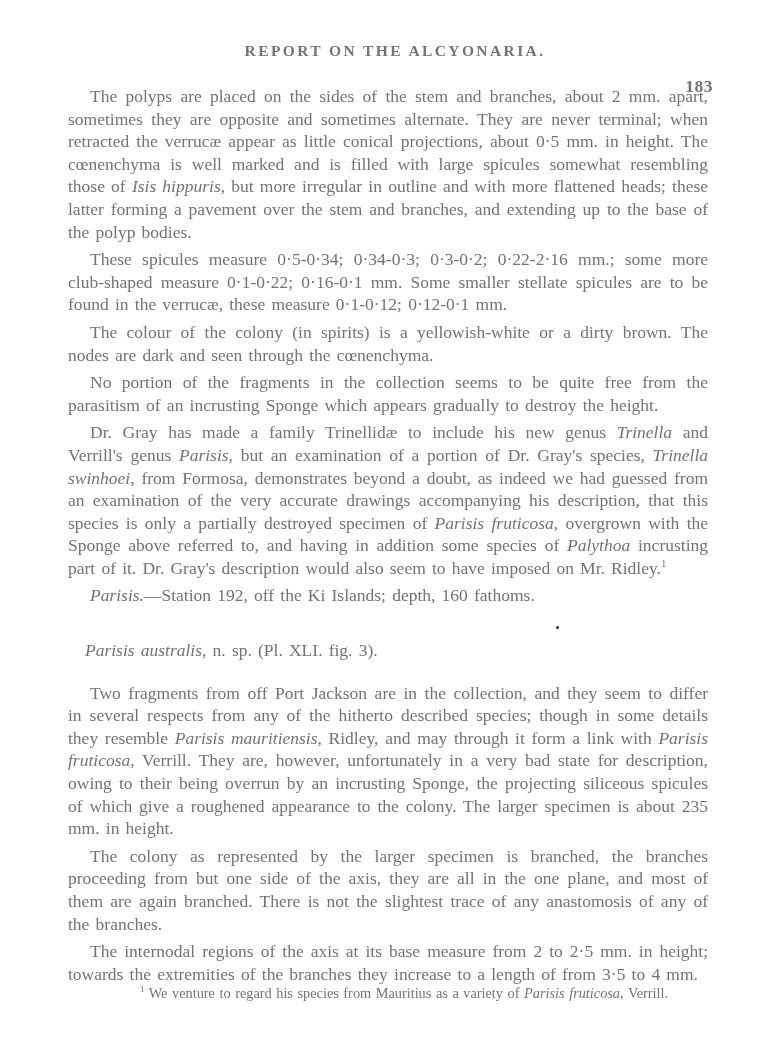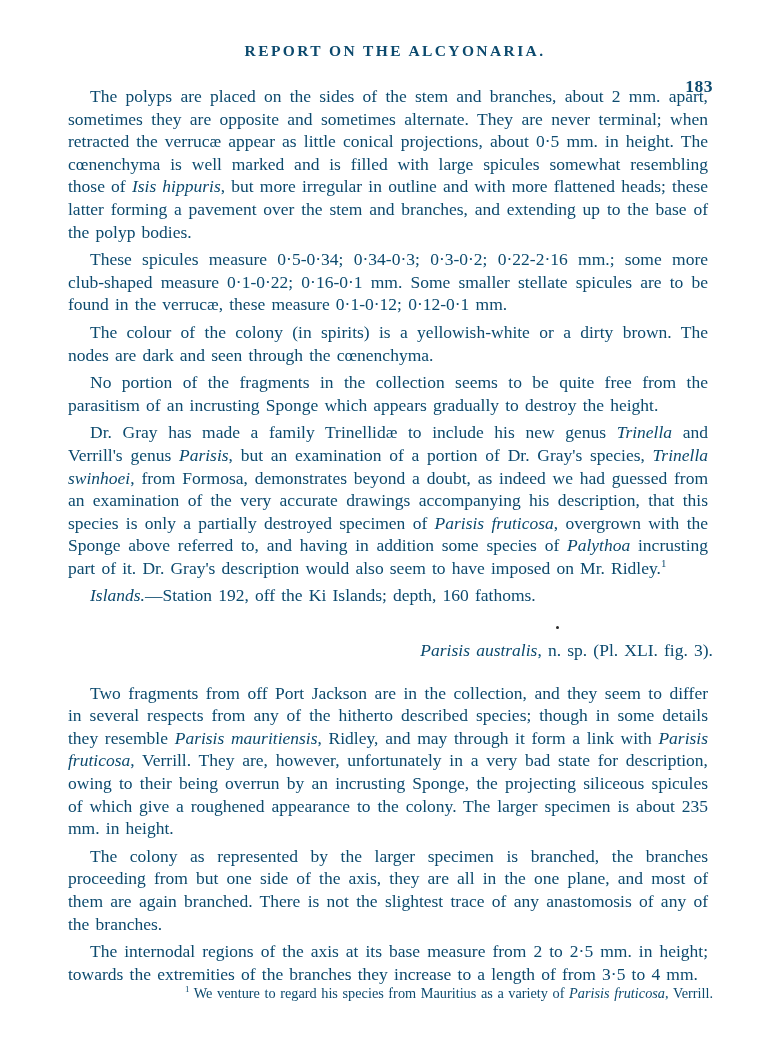--- a/index.html
+++ b/index.html
@@ -2,21 +2,21 @@
 <html><head>
 <meta charset="utf-8">
 <style>
   html, body { margin: 0; padding: 0; background: #ffffff; }
   .page {
     position: relative;
     width: 776px;
     height: 1050px;
     background: #ffffff;
     font-family: "Liberation Serif", serif;
-    color: #0c4a6e;
+    color: #737373;
     overflow: hidden;
   }
   .header { position: absolute; top: 42px; left: 63px; right: 49px; height: 22px; }
   .header-title {
     position: absolute; left: 0; right: 0;
     text-align: center;
     font-size: 15.5px;
     font-weight: bold;
     letter-spacing: 2.4px;
     white-space: nowrap;
@@ -33,34 +33,34 @@
     top: 80px; left: 63px;
     width: 650px;
     font-size: 17.5px;
     line-height: 22.6px;
     text-align: justify;
     word-spacing: 1.8px;
   }
   .paragraph { text-indent: 22px; margin: 5px; }
   .species-heading {
     text-indent: 22px;
-    text-align: right;
+    text-align: left;
     margin-top: 32px;
     margin-bottom: 20px;
   }
   .italic { font-style: italic; }
   sup.fnref { font-size: 0.62em; vertical-align: super; line-height: 0; }
   .footnote {
     position: absolute;
     top: 984px; left: 63px;
     width: 650px;
     font-size: 14.3px;
     line-height: 18px;
     text-indent: 32px;
-    text-align: right;
+    text-align: center;
     word-spacing: 1px;
   }
   .speck {
     position: absolute;
     left: 556px; top: 626px;
     width: 3px; height: 3px;
     background: #2a2a2a;
     border-radius: 50%;
   }
 </style>
@@ -72,21 +72,21 @@
     <div class="header-title">REPORT ON THE ALCYONARIA.</div>
     <div class="page-number">183</div>
   </div>
 
   <div class="content" id="content">
       <p class="paragraph"><span>The polyps are placed on the sides of the stem and branches, about 2 mm. apart, sometimes they are opposite and sometimes alternate.  They are never terminal; when retracted the verrucæ appear as little conical projections, about 0·5 mm. in height.  The cœnenchyma is well marked and is filled with large spicules somewhat resembling those of </span><span class="italic">Isis hippuris</span><span>, but more irregular in outline and with more flattened heads; these latter forming a pavement over the stem and branches, and extending up to the base of the polyp bodies.</span></p>
       <p class="paragraph"><span>These spicules measure  0·5-0·34;  0·34-0·3;  0·3-0·2;  0·22-2·16 mm.; some more club-shaped measure 0·1-0·22;  0·16-0·1 mm.   Some smaller stellate spicules are to be found in the verrucæ, these measure 0·1-0·12;  0·12-0·1 mm.</span></p>
       <p class="paragraph"><span>The colour of the colony (in spirits) is a yellowish-white or a dirty brown.  The nodes are dark and seen through the cœnenchyma.</span></p>
       <p class="paragraph"><span>No portion of the fragments in the collection seems to be quite free from the parasitism of an incrusting Sponge which appears gradually to destroy the height.</span></p>
       <p class="paragraph"><span>Dr. Gray has made a family Trinellidæ to include his new genus </span><span class="italic">Trinella</span><span> and Verrill's genus </span><span class="italic">Parisis</span><span>, but an examination of a portion of Dr. Gray's species, </span><span class="italic">Trinella swinhoei</span><span>, from Formosa, demonstrates beyond a doubt, as indeed we had guessed from an examination of the very accurate drawings accompanying his description, that this species is only a partially destroyed specimen of </span><span class="italic">Parisis fruticosa</span><span>, overgrown with the Sponge above referred to, and having in addition some species of </span><span class="italic">Palythoa</span><span> incrusting part of it.   Dr. Gray's description would also seem to have imposed on Mr. Ridley.</span><sup class="fnref">1</sup></p>
-      <p class="paragraph"><span class="italic">Islands.</span><span>—Station 192, off the Ki Islands; depth, 160 fathoms.</span></p>
+      <p class="paragraph"><span class="italic">Parisis.</span><span>—Station 192, off the Ki Islands; depth, 160 fathoms.</span></p>
       <p class="species-heading"><span class="italic">Parisis australis</span><span>, n. sp. (Pl. XLI. fig. 3).</span></p>
       <p class="paragraph"><span>Two fragments from off Port Jackson are in the collection, and they seem to differ in several respects from any of the hitherto described species; though in some details they resemble </span><span class="italic">Parisis mauritiensis</span><span>, Ridley, and may through it form a link with </span><span class="italic">Parisis fruticosa</span><span>, Verrill.  They are, however, unfortunately in a very bad state for description, owing to their being overrun by an incrusting Sponge, the projecting siliceous spicules of which give a roughened appearance to the colony.  The larger specimen is about 235 mm. in height.</span></p>
       <p class="paragraph"><span>The colony as represented by the larger specimen is branched, the branches proceeding from but one side of the axis, they are all in the one plane, and most of them are again branched.  There is not the slightest trace of any anastomosis of any of the branches.</span></p>
       <p class="paragraph"><span>The internodal regions of the axis at its base measure from 2 to 2·5 mm. in height; towards the extremities of the branches they increase to a length of from 3·5 to 4 mm.</span></p>
     </div>
 
   <div class="footnote" id="footnote"><sup class="fnref">1</sup><span> We venture to regard his species from Mauritius as a variety of </span><span class="italic">Parisis fruticosa</span><span>, Verrill.</span></div>
 
   <div class="speck"></div>
 </div>

